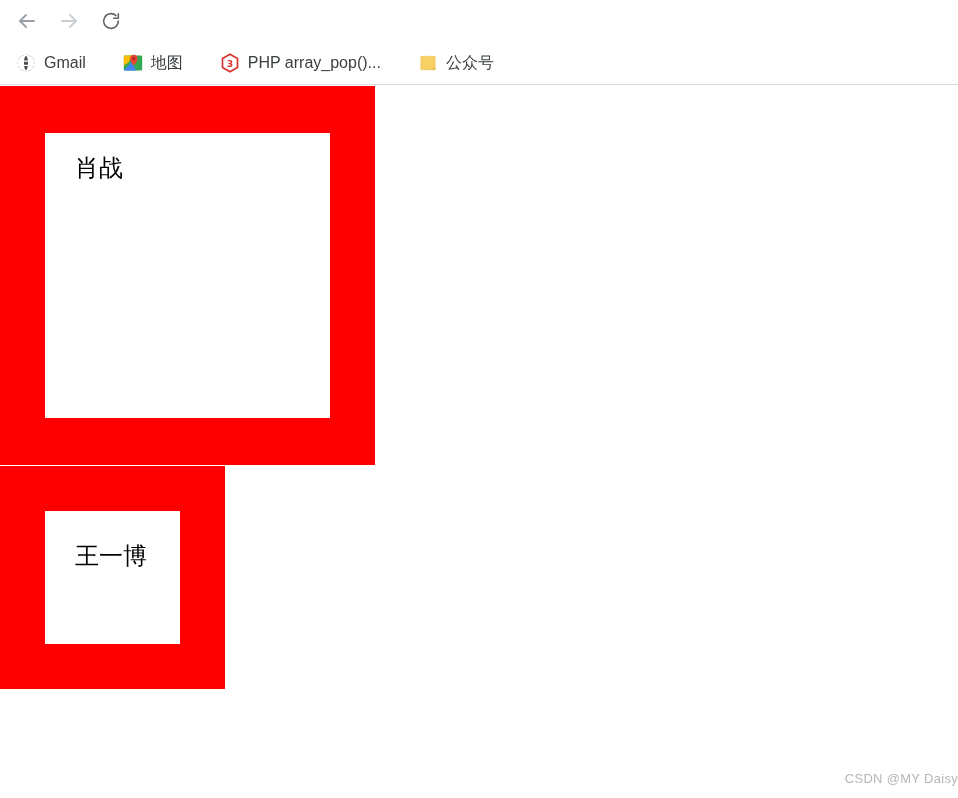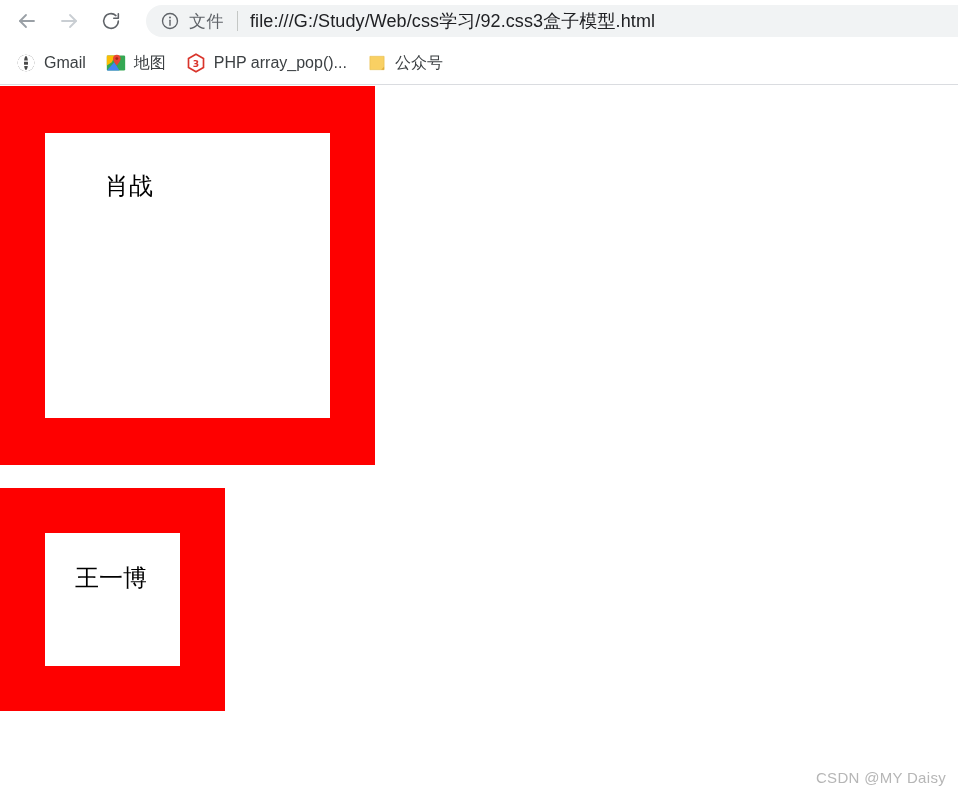--- a/index.html
+++ b/index.html
@@ -90,20 +90,21 @@
   }
 
   
   #bookmarks-bar {
     height: 43px;
     display: flex;
     align-items: center;
     padding-left: 8px;
     border-bottom: 1px solid #dadce0;
     background: #ffffff;
+    gap: 17px;
   }
   .bookmark {
     display: flex;
     align-items: center;
     height: 32px;
     padding: 0 8px;
     margin-right: 4px;
     border-radius: 4px;
     cursor: pointer;
     white-space: nowrap;
@@ -145,31 +146,31 @@
     position: absolute;
     font-family: "DejaVu Sans", "Liberation Sans", sans-serif;
     font-size: 24px;
     line-height: 1;
     color: #000000;
     white-space: nowrap;
   }
 
   #box-one-outer { top: 1px;   width: 375px; height: 379px; }
   #box-one-inner { left: 45px; top: 47px; width: 285px; height: 285px; }
-  #box-one-text  { left: 30px; top: 41px; margin-left: 30px; }
-
-  #box-two-outer { top: 403px; width: 225px; height: 223px; }
+  #box-one-text  { left: 30px; top: 23px; }
+
+  #box-two-outer { top: 381px; width: 225px; height: 223px; }
   #box-two-inner { left: 45px; top: 45px; width: 135px; height: 133px; }
   #box-two-text  { left: 30px; top: 33px; }
 
   #watermark {
     position: absolute;
-    right: 12px;
+    right: 0;
     bottom: 10px;
-    font-size: 15px;
+    font-size: 13px;
     color: #b6b6b6;
     font-family: "Liberation Sans", "DejaVu Sans", sans-serif;
     letter-spacing: 0.3px;
   }
 </style>
 </head>
 <body>
 
 <div id="browser-chrome">
 
@@ -195,34 +196,20 @@
 
     <div class="nav-btn">
       <span>
         <svg width="22" height="22" viewBox="0 0 24 24" fill="none">
           <path d="M20 12a8 8 0 1 1-2.6-5.9" stroke="#5f6368" stroke-width="1.7" stroke-linecap="round"></path>
           <path d="M20 4v5h-5" stroke="#5f6368" stroke-width="1.7" stroke-linecap="round" stroke-linejoin="round"></path>
         </svg>
       </span>
     </div>
 
-    <div id="omnibox">
-      <div id="site-info">
-        <span id="info-icon">
-          <svg width="20" height="20" viewBox="0 0 24 24" fill="none">
-            <circle cx="12" cy="12" r="9" stroke="#5f6368" stroke-width="1.6"></circle>
-            <circle cx="12" cy="7.8" r="1.15" fill="#5f6368"></circle>
-            <path d="M12 11v6" stroke="#5f6368" stroke-width="1.7" stroke-linecap="round"></path>
-          </svg>
-        </span>
-        <span id="file-label">文件</span>
-      </div>
-      <div id="omni-separator"></div>
-      <span id="url-text">file:///G:/Study/Web/css学习/92.css3盒子模型.html</span>
-    </div>
   </div>
 
   <div id="bookmarks-bar">
 
     <div class="bookmark">
       <span class="bm-icon">
         <svg width="20" height="20" viewBox="0 0 24 24">
           <circle cx="12" cy="12" r="10" fill="#4a4a4a"></circle>
           <path d="M12 2a10 10 0 0 0 0 20 10 10 0 0 0 0-20zm0 1.6c1.3 0 2.4 3.7 2.4 8.4s-1.1 8.4-2.4 8.4S9.6 16.7 9.6 12 10.7 3.6 12 3.6z" fill="#ffffff"></path>
           <path d="M2.6 9h18.8v1.6H2.6zM2.6 14h18.8v1.6H2.6z" fill="#ffffff"></path>

